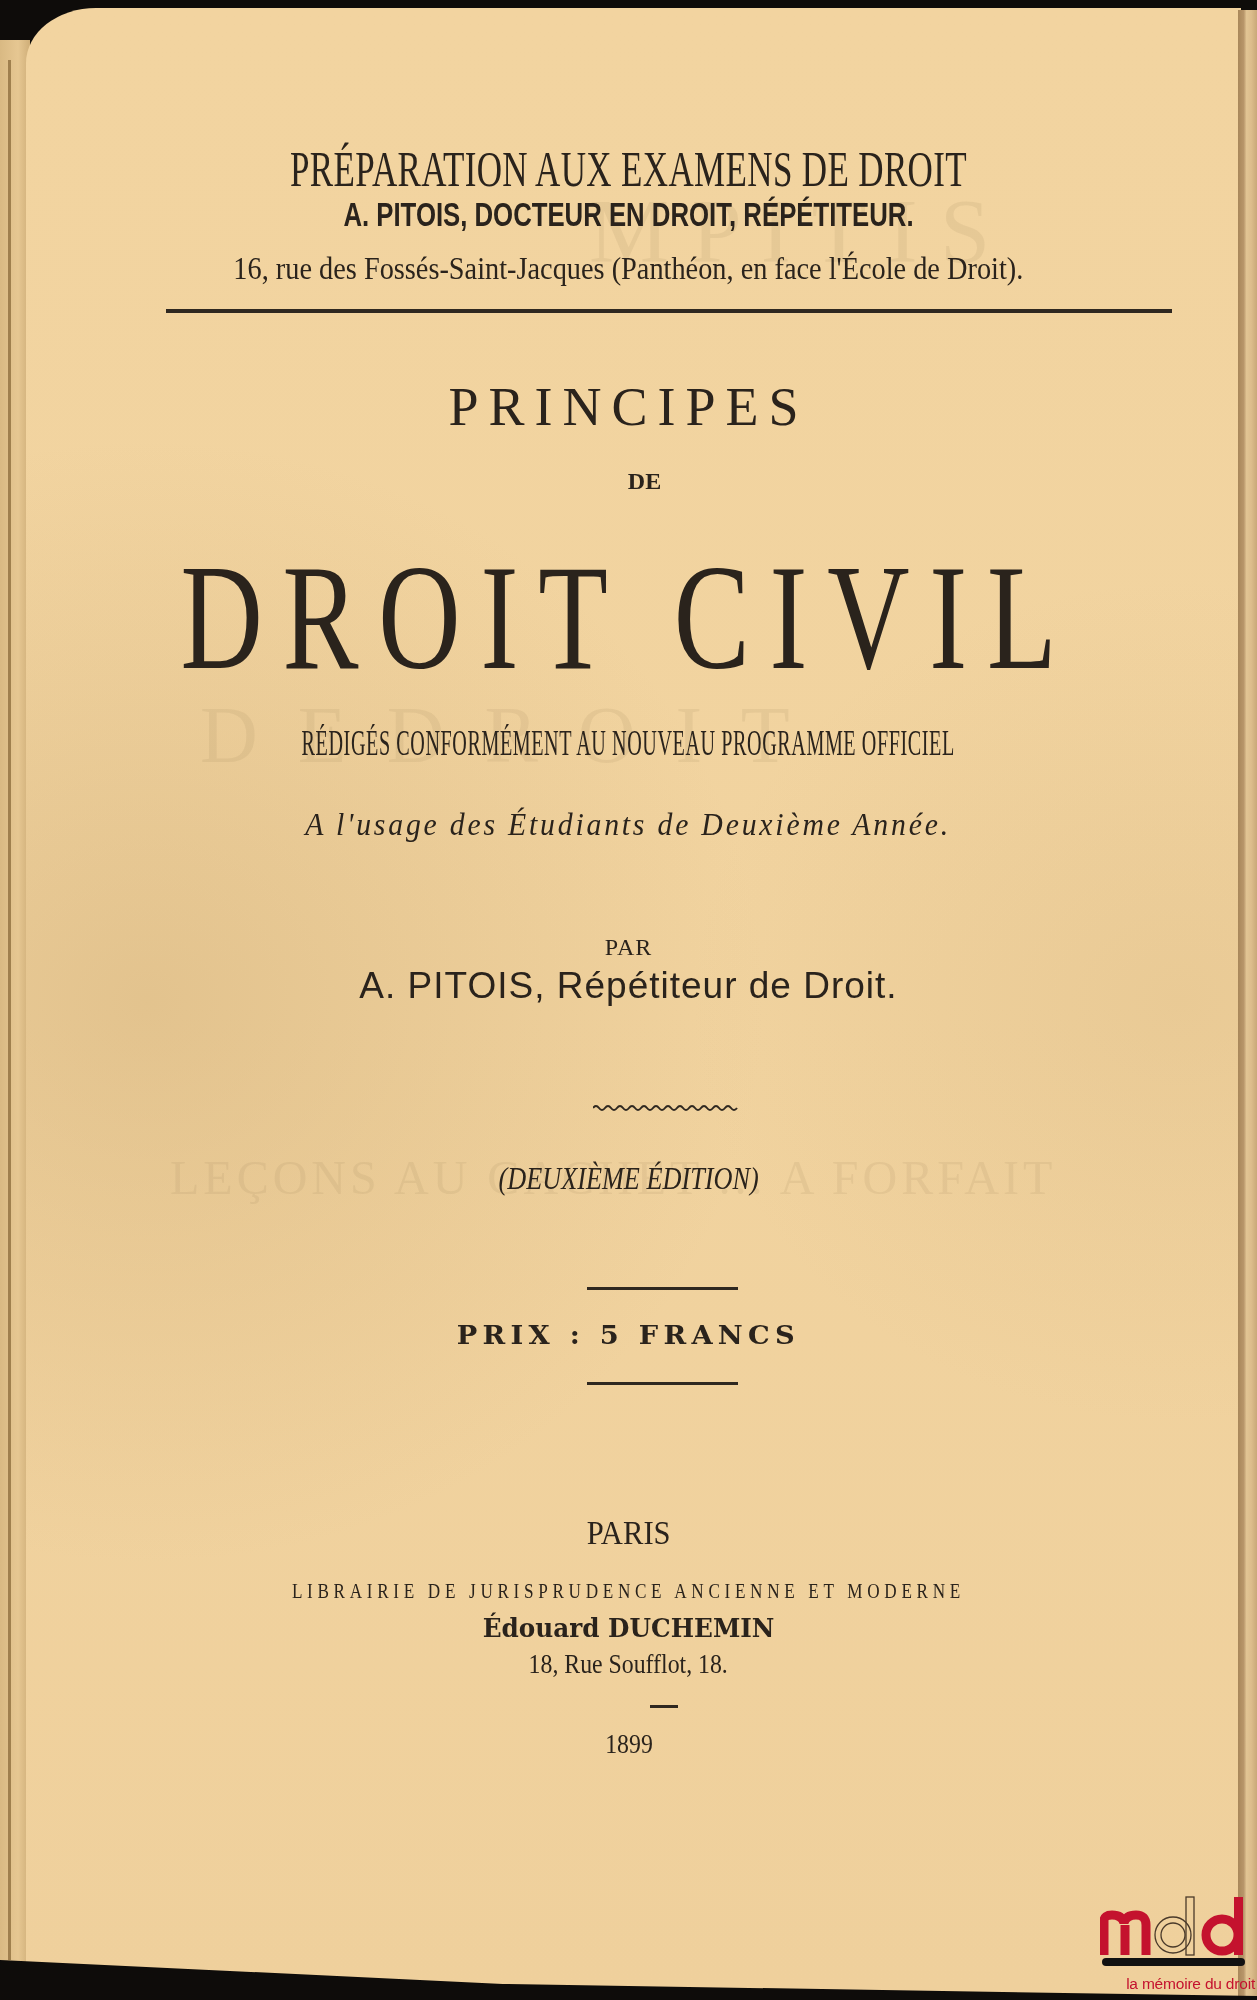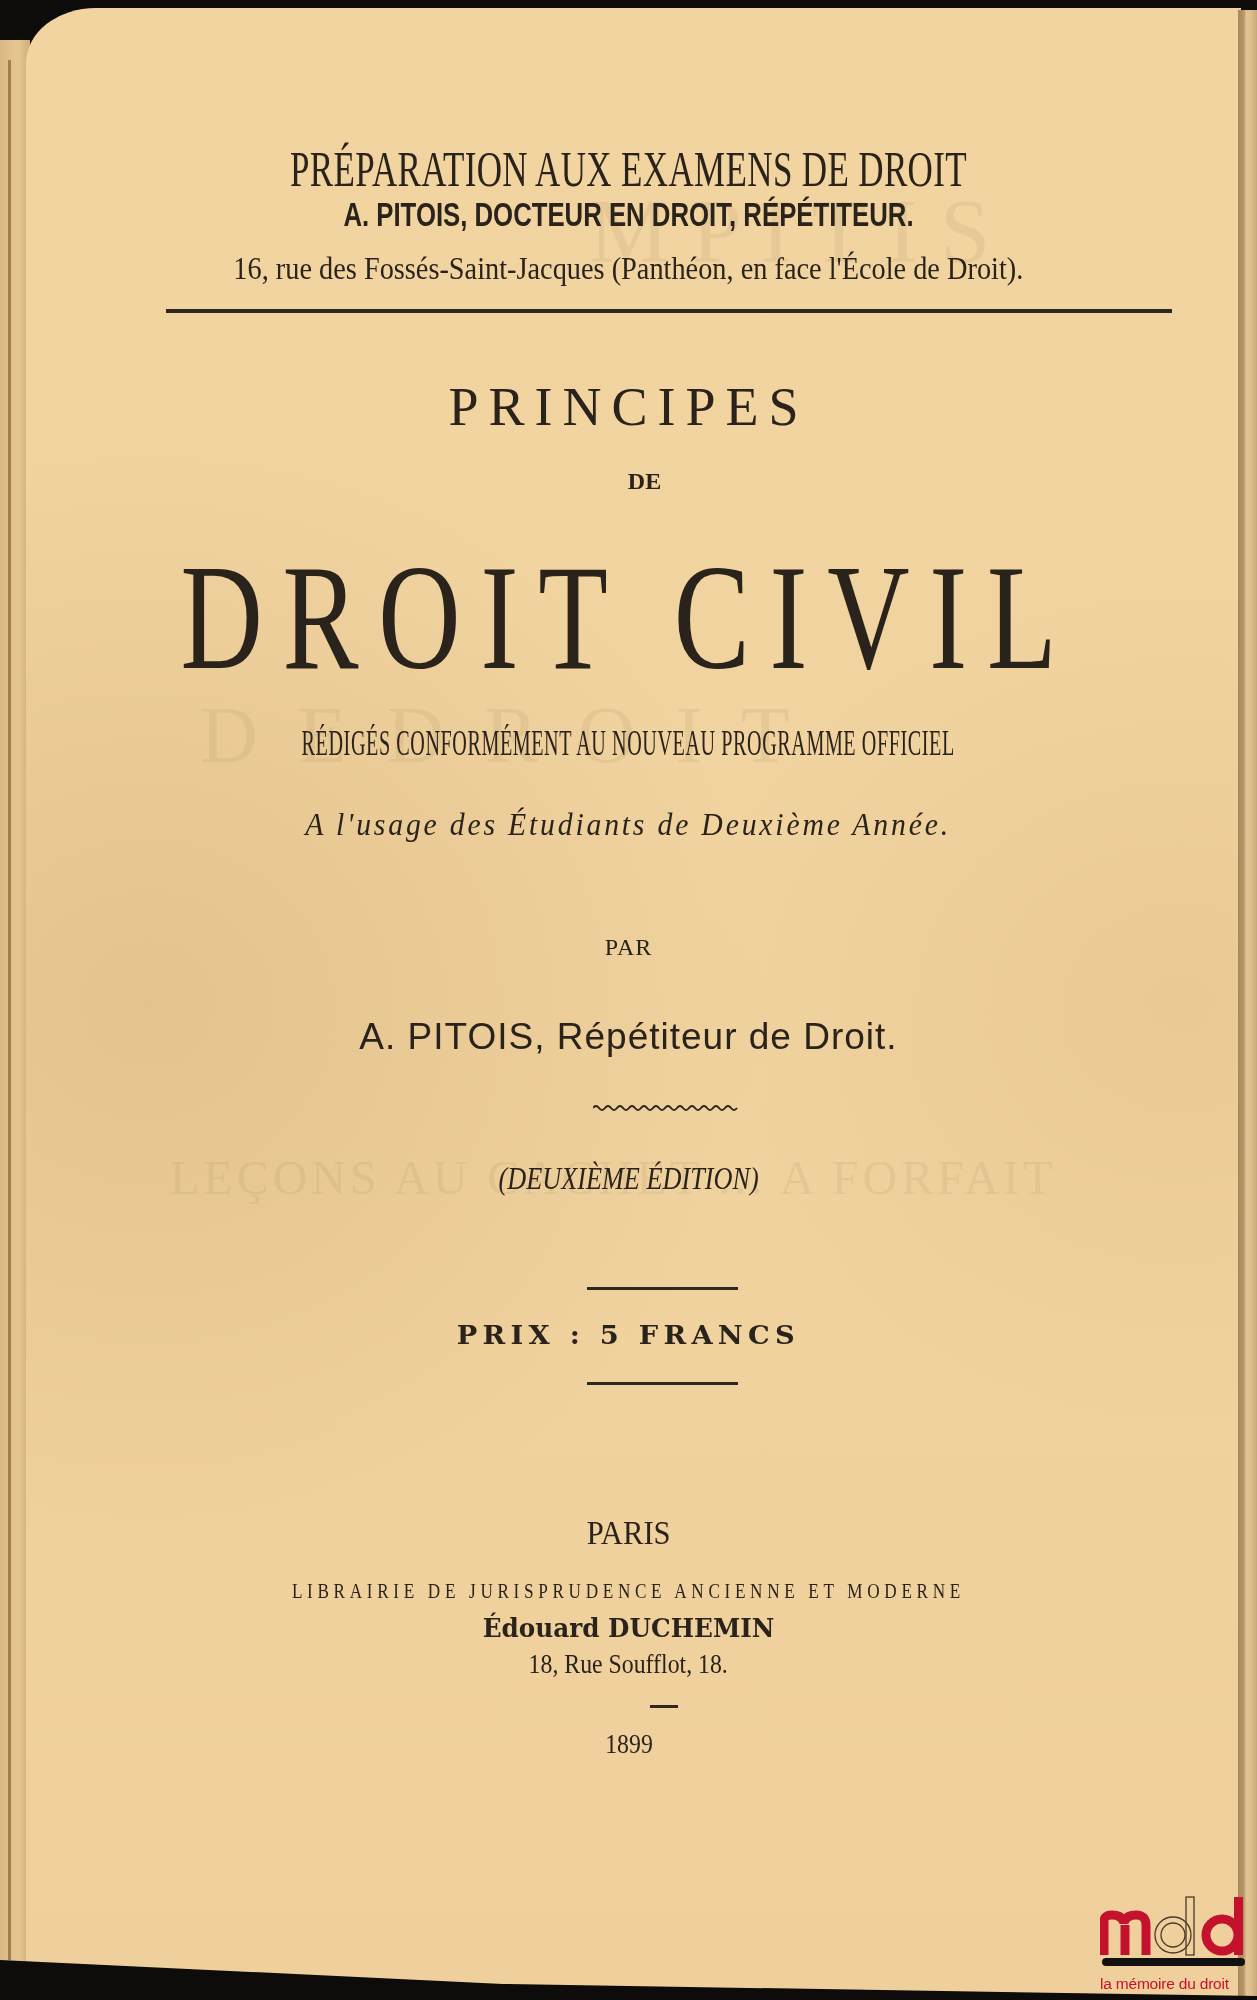--- a/index.html
+++ b/index.html
@@ -40,21 +40,21 @@
   }
   .condensed { font-family:"Liberation Serif","DejaVu Serif",serif; transform-origin:center; display:inline-block; }
   .rule {
     position:absolute; background:#2f2820; height:3px;
   }
   .bleed {
     position:absolute; color:rgba(150,120,80,.12); font-family:"Liberation Serif",serif;
     white-space:nowrap; pointer-events:none;
   }
   .logo {
-    position:absolute; left:1100px; top:1895px; width:150px; height:105px;
+    position:absolute; left:1100px; top:1895px; width:150px; height:105px;text-align:right;
   }
   .logo-bar { position:absolute; left:2px; top:63px; width:143px; height:8px; background:#111; border-radius:4px; }
   .logo-tagline {
     position:absolute; left:0; top:80px; width:155px;
     font-family:"Liberation Sans","DejaVu Sans",sans-serif; font-size:15.5px;
     color:#c4122e; letter-spacing:-.2px; white-space:nowrap;
   }
 </style>
 </head>
 <body>
@@ -94,21 +94,21 @@
 <div class="line" style="top:722px;height:40px;">
   <span class="condensed" style="font-size:36px;transform:scaleX(0.56);letter-spacing:1px;">RÉDIGÉS CONFORMÉMENT AU NOUVEAU PROGRAMME OFFICIEL</span>
 </div>
 <div class="line" style="top:806px;height:44px;">
   <span class="condensed" style="font-size:32px;font-style:italic;letter-spacing:3px;transform:scaleX(0.93);">A l'usage des Étudiants de Deuxième Année.</span>
 </div>
 
 <div class="line" style="top:934px;height:30px;">
   <span class="condensed" style="font-size:24px;letter-spacing:1px;">PAR</span>
 </div>
-<div class="line" style="top:1016px;height:50px;">
+<div class="line" style="top:965px;height:50px;">
   <span class="condensed" style="font-family:'Liberation Sans','DejaVu Sans',sans-serif;font-size:37px;letter-spacing:1px;">A. PITOIS, Répétiteur de Droit.</span>
 </div>
 <div style="position:absolute;left:593px;top:1099px;width:146px;height:10px;">
   <svg width="146" height="10" viewBox="0 0 146 10">
     <path d="M0 5 Q3 1 6 5 T12 5 T18 5 T24 5 T30 5 T36 5 T42 5 T48 5 T54 5 T60 5 T66 5 T72 5 T78 5 T84 5 T90 5 T96 5 T102 5 T108 5 T114 5 T120 5 T126 5 T132 5 T138 5 T144 5" fill="none" stroke="#2f2820" stroke-width="2"></path>
   </svg>
 </div>
 <div class="line" style="top:1160px;height:40px;font-style:italic;">
   <span class="condensed" style="font-size:32px;transform:scaleX(0.82);">(DEUXIÈME ÉDITION)</span>
 </div>

